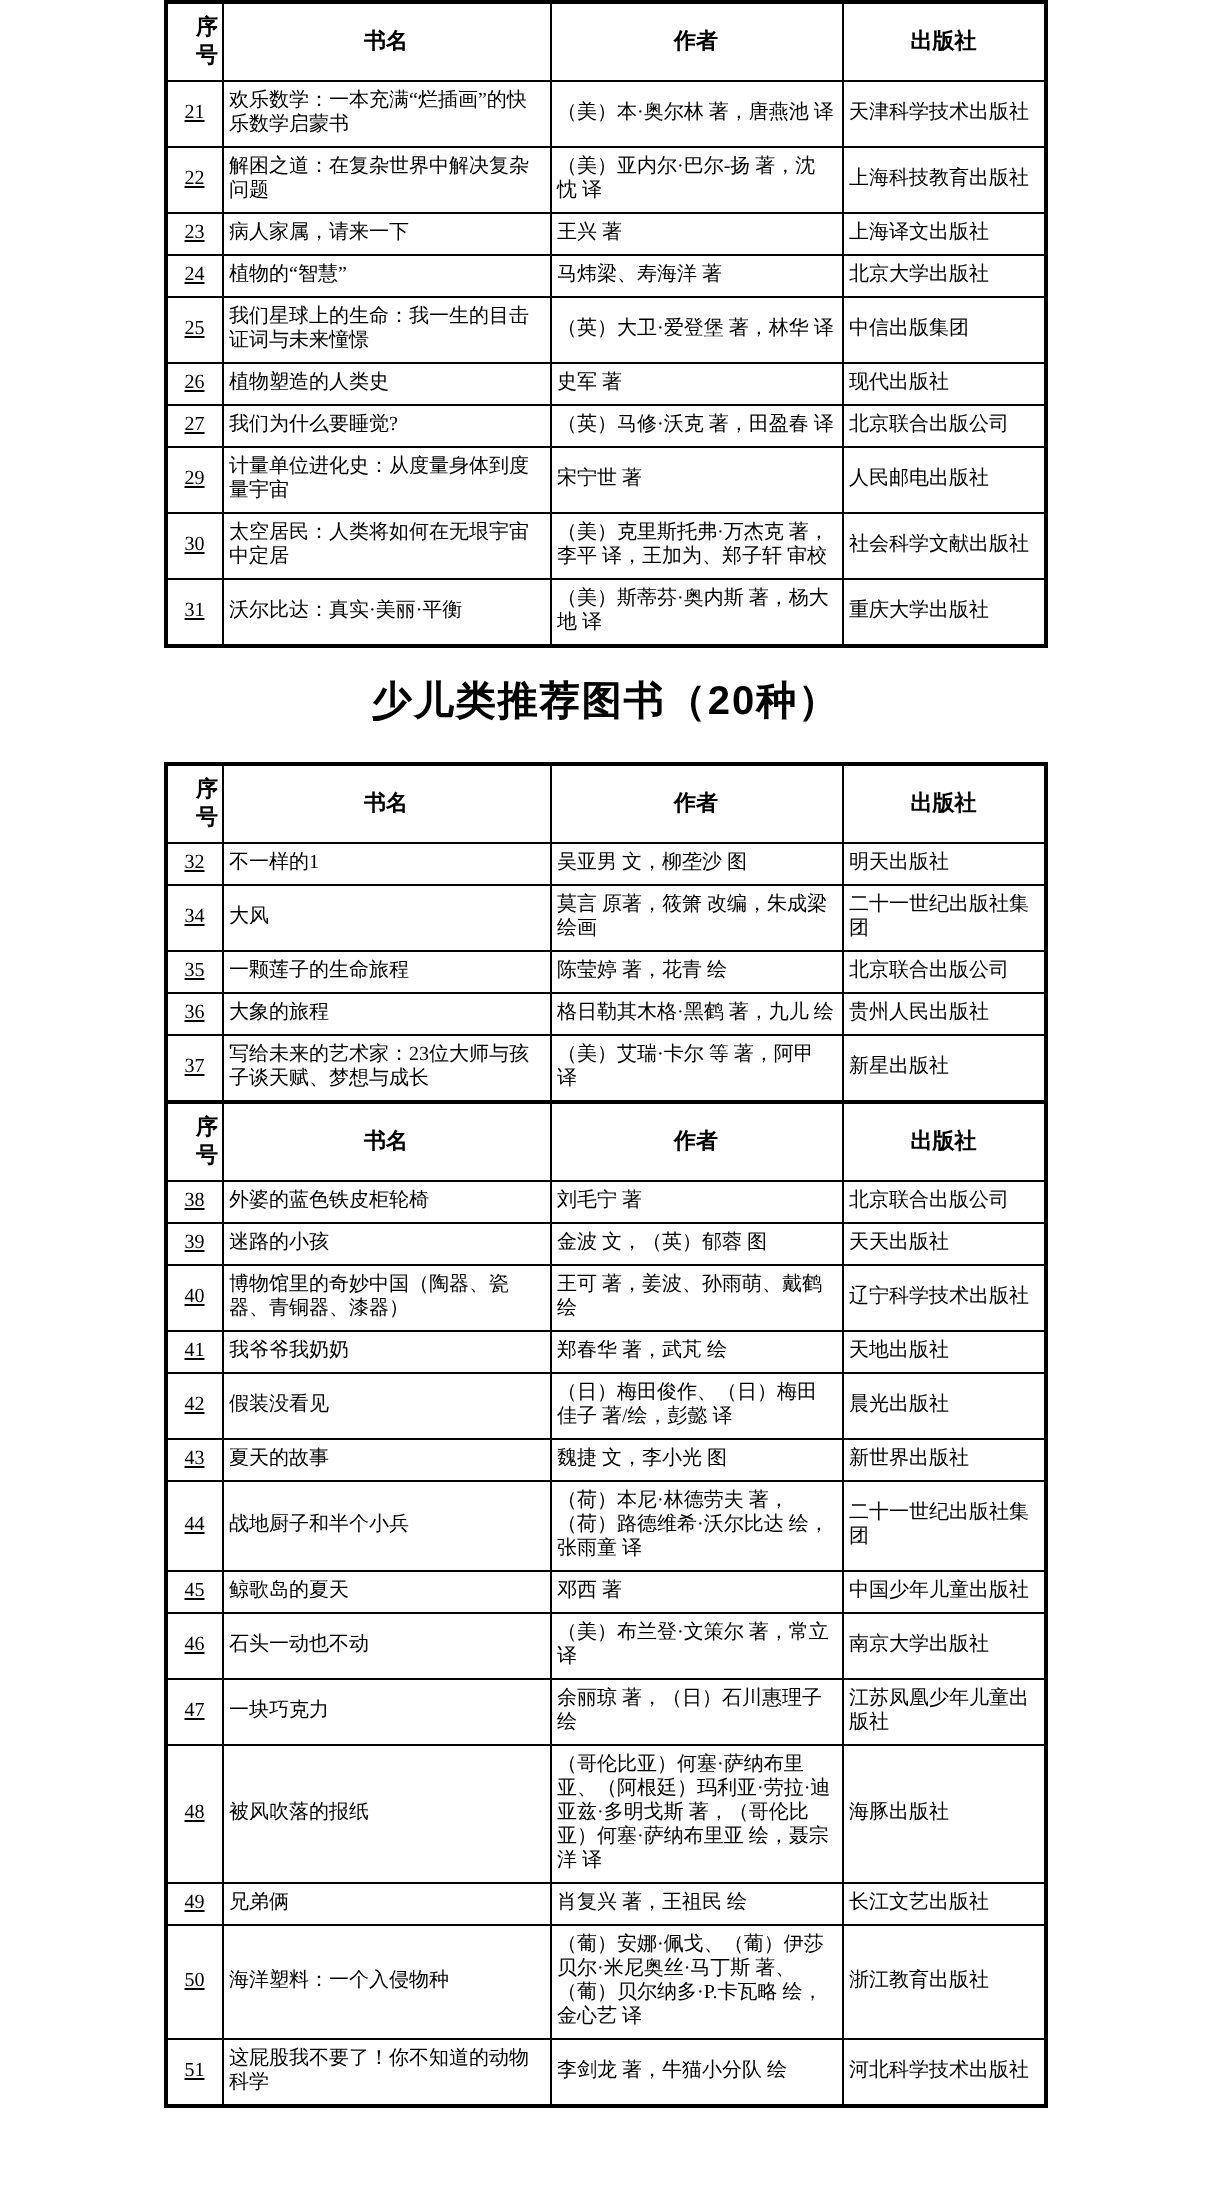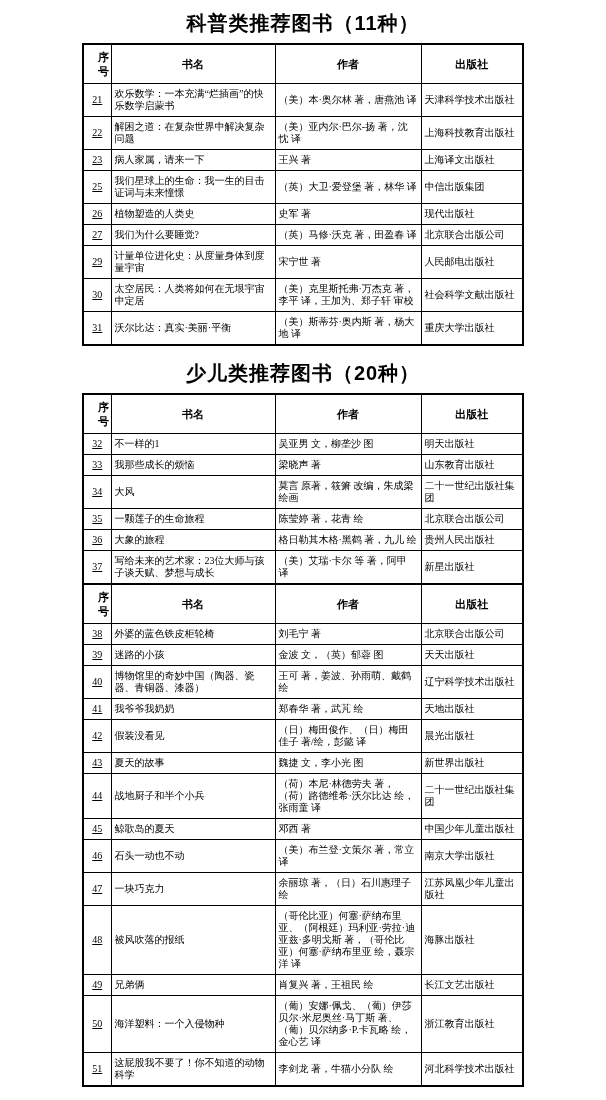--- a/index.html
+++ b/index.html
@@ -16,21 +16,21 @@
   .doc-title {
     font-family: "Liberation Sans", "DejaVu Sans", sans-serif;
     font-weight: bold;
     font-size: 20px;
     line-height: 26px;
     text-align: center;
     margin: 0;
     letter-spacing: 1px;
   }
   .doc-title.first  { padding-top: 10px; padding-bottom: 7px; }
-  .doc-title.second { padding-top: 14px; padding-bottom: 7px; }
+  .doc-title.second { padding-top: 14px; padding-bottom: 17px; }
 
   table.books {
     border-collapse: collapse;
     table-layout: fixed;
     width: 440px;
     margin: 0 auto;
     border: 2px solid #000;
   }
   table.books col.c-no        { width: 28px; }
   table.books col.c-title     { width: 164px; }
@@ -66,21 +66,20 @@
     text-decoration: underline;
   }
   .bottom-space { height: 20px; }
 </style>
 </head>
 <body>
 
 <div class="page">
 
   <section>
-    <h1 class="doc-title first">科普类推荐图书（11种）</h1>
     <table class="books">
       <colgroup>
         <col class="c-no">
           <col class="c-title">
           <col class="c-author">
           <col class="c-publisher">
       </colgroup>
       <tbody>
           <tr class="header-row">
             <th>序号</th>
@@ -98,20 +97,26 @@
             <td class="cell-no">22</td>
             <td class="cell-title">解困之道：在复杂世界中解决复杂问题</td>
             <td class="cell-author">（美）亚内尔·巴尔-扬 著，沈忱 译</td>
             <td class="cell-publisher">上海科技教育出版社</td>
           </tr>
           <tr>
             <td class="cell-no">23</td>
             <td class="cell-title">病人家属，请来一下</td>
             <td class="cell-author">王兴 著</td>
             <td class="cell-publisher">上海译文出版社</td>
+          </tr>
+          <tr>
+            <td class="cell-no">24</td>
+            <td class="cell-title">植物的“智慧”</td>
+            <td class="cell-author">马炜梁、寿海洋 著</td>
+            <td class="cell-publisher">北京大学出版社</td>
           </tr>
           <tr>
             <td class="cell-no">25</td>
             <td class="cell-title">我们星球上的生命：我一生的目击证词与未来憧憬</td>
             <td class="cell-author">（英）大卫·爱登堡 著，林华 译</td>
             <td class="cell-publisher">中信出版集团</td>
           </tr>
           <tr>
             <td class="cell-no">26</td>
             <td class="cell-title">植物塑造的人类史</td>
@@ -162,26 +167,20 @@
             <th>作者</th>
             <th>出版社</th>
           </tr>
           <tr>
             <td class="cell-no">32</td>
             <td class="cell-title">不一样的1</td>
             <td class="cell-author">吴亚男 文，柳垄沙 图</td>
             <td class="cell-publisher">明天出版社</td>
           </tr>
           <tr>
-            <td class="cell-no">33</td>
-            <td class="cell-title">我那些成长的烦恼</td>
-            <td class="cell-author">梁晓声 著</td>
-            <td class="cell-publisher">山东教育出版社</td>
-          </tr>
-          <tr>
             <td class="cell-no">34</td>
             <td class="cell-title">大风</td>
             <td class="cell-author">莫言 原著，筱箫 改编，朱成梁 绘画</td>
             <td class="cell-publisher">二十一世纪出版社集团</td>
           </tr>
           <tr>
             <td class="cell-no">35</td>
             <td class="cell-title">一颗莲子的生命旅程</td>
             <td class="cell-author">陈莹婷 著，花青 绘</td>
             <td class="cell-publisher">北京联合出版公司</td>

